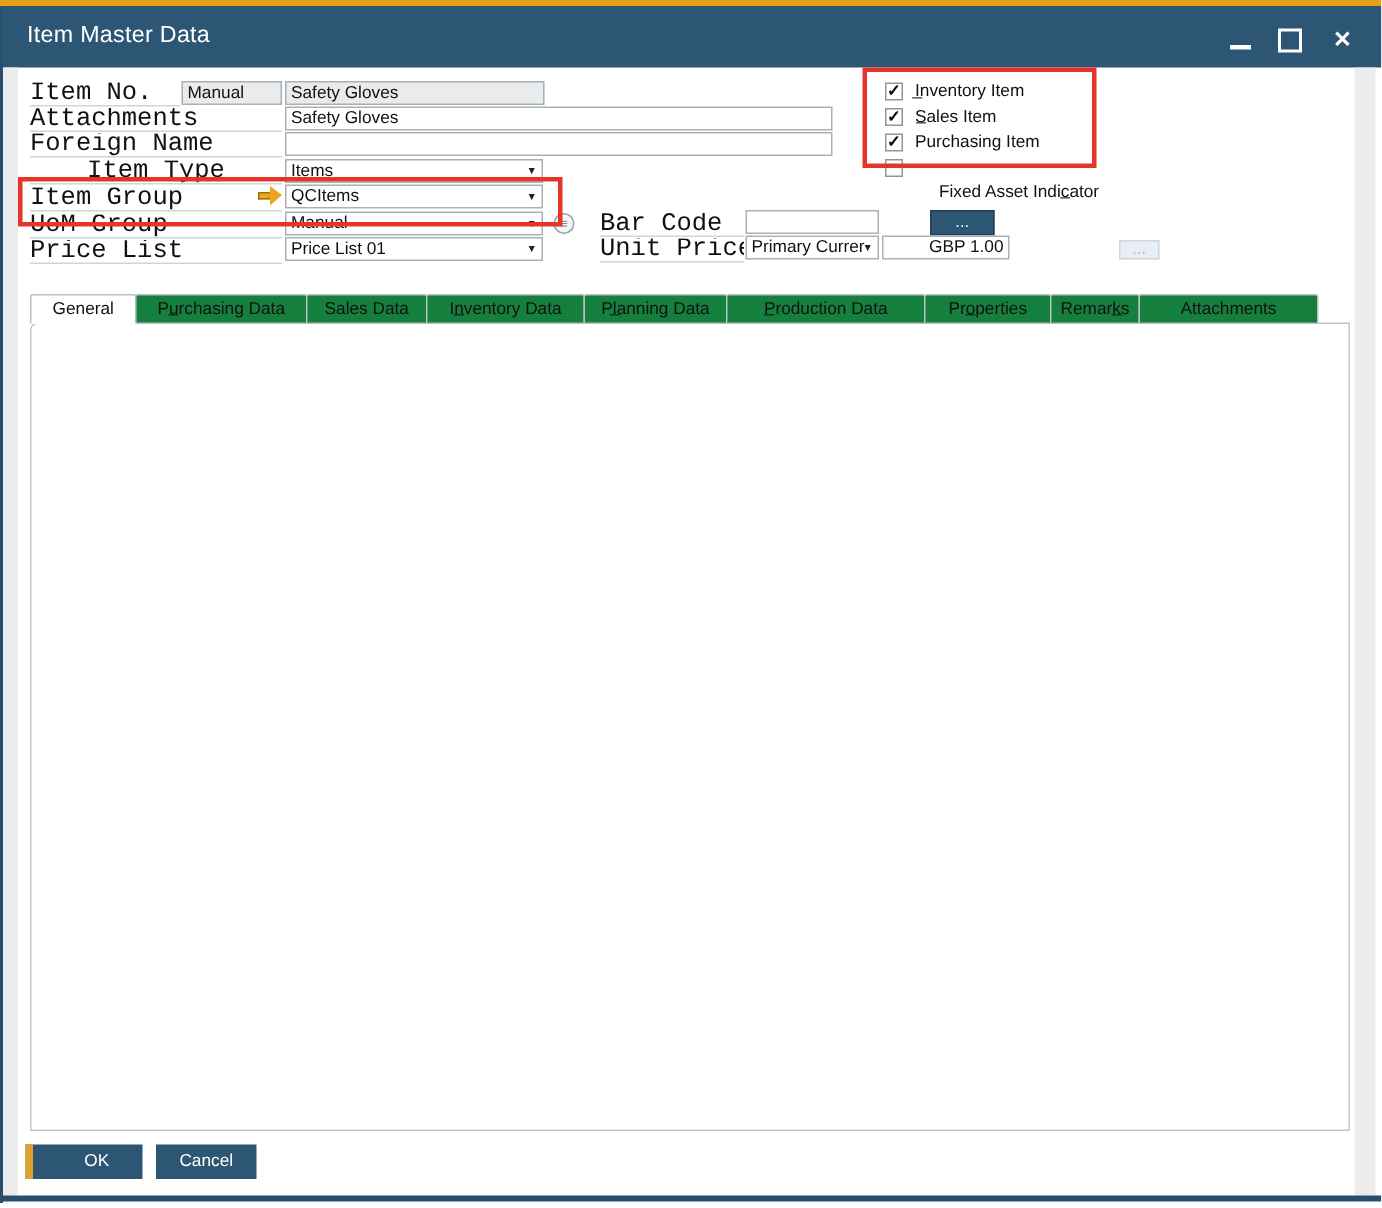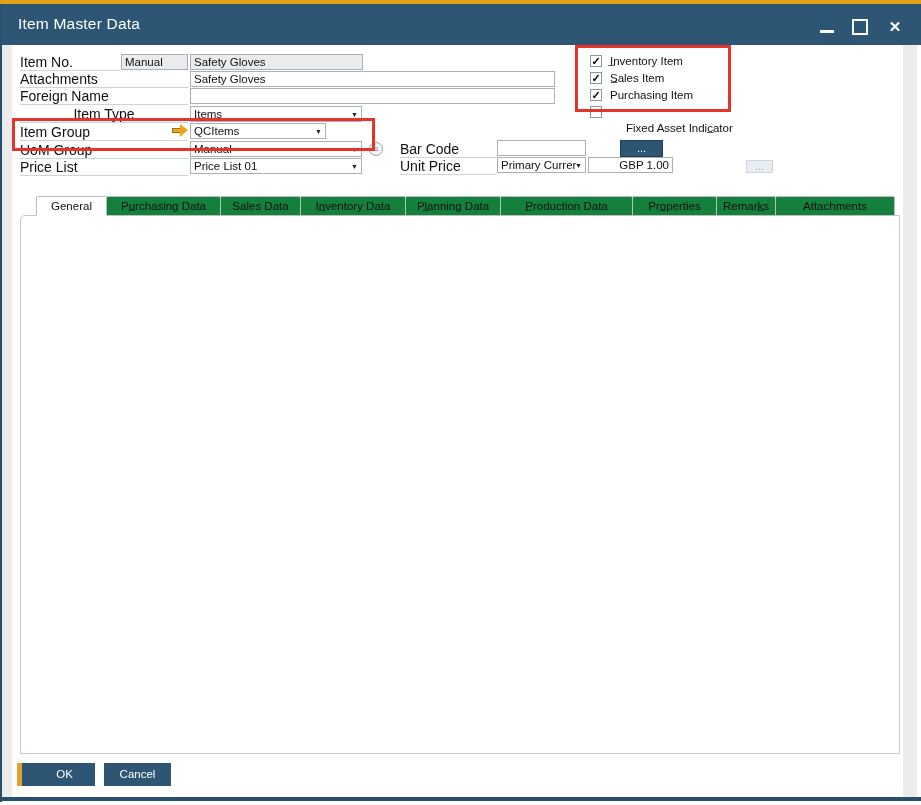--- a/index.html
+++ b/index.html
@@ -12,22 +12,22 @@
   .bottom-border{left:0;top:797px;width:921px;height:4px;background:#28506e;}
   .titlebar{left:0;top:4px;width:921px;height:41px;background:#2d5675;}
   .title{position:absolute;left:18px;top:11px;font-size:15.5px;color:#fff;letter-spacing:.2px;}
   .win-btn{position:absolute;top:13px;width:22px;height:20px;cursor:pointer;}
   .glyph-min{position:absolute;left:4px;top:13px;width:14px;height:3px;background:#fff;}
   .glyph-max{position:absolute;left:3px;top:2px;width:12px;height:12px;border:2px solid #fff;}
   .glyph-close{position:absolute;left:0;top:0;width:22px;height:20px;color:#fff;font-size:15px;
                font-weight:bold;text-align:center;line-height:20px;}
   .strip{background:#ececec;}
   
-  .lbl{font-size:14px;height:15px;line-height:15px;border-bottom:1px solid #ccd5dc;
-       white-space:nowrap;overflow:hidden;}
+  .lbl{font-size:17px;height:15px;line-height:15px;border-bottom:1px solid #ccd5dc;
+       white-space:nowrap;overflow:hidden;font-family:Liberation Mono, monospace;}
   .fld{box-sizing:border-box;height:16px;line-height:14px;background:#fff;border:1px solid #a9b1b7;
        font-size:11.5px;padding:0 3px;white-space:nowrap;overflow:hidden;}
   .gray{background:#e9ebec;}
   .ta-r{text-align:right;}
   .combo{padding-right:13px;}
   .combo .arrow{position:absolute;right:3px;top:3px;font-size:7px;color:#222;line-height:9px;}
   .browse{box-sizing:border-box;background:#2d5675;color:#fff;border:1px solid #1f3f58;
           text-align:center;font-size:11px;line-height:14px;cursor:pointer;}
   .browse.disabled{background:#e8eef3;color:#a9b8c4;border:1px solid #ccd6de;}
   .chk{box-sizing:border-box;width:12px;height:12px;background:#fff;border:1px solid #8e979e;
@@ -47,21 +47,21 @@
         border:1px solid #9c7210;border-right:none;box-sizing:border-box;}
   .grp-arrow .head{position:absolute;left:8px;top:0;width:0;height:0;
         border-left:8px solid #eca51c;border-top:6px solid transparent;border-bottom:7px solid transparent;}
   .uom-ico{box-sizing:border-box;width:14px;height:14px;border-radius:50%;border:1px solid #9aa4ac;
         background:#f4f6f7;color:#7d8891;font-size:9px;line-height:12px;text-align:center;}
   
   .tabbar{left:20px;top:196px;height:20px;display:flex;z-index:3;}
   .tab{box-sizing:border-box;height:20px;line-height:18px;text-align:center;font-size:11.5px;
        background:#15803d;border:1px solid #b9bec2;margin-left:-1px;cursor:pointer;
        white-space:nowrap;overflow:hidden;border-top-left-radius:2px;border-top-right-radius:2px;}
-  .tab:first-child{margin-left:16px;}
+  .tab:first-child{margin-left:0;}
   .tab.active{background:#fff;border-bottom:1px solid #fff;z-index:4;position:relative;}
   .panel{left:20px;top:215px;width:878px;height:537px;background:#fff;border:1px solid #c4c6c8;
          border-top-left-radius:5px;z-index:1;}
   .serial{font-size:11.5px;text-decoration:underline;white-space:nowrap;}
   
   .btn{box-sizing:border-box;background:#2d5675;color:#fff;font-size:11.5px;text-align:center;
        line-height:22px;height:23px;cursor:pointer;}
   .btn-ok{border-left:5px solid #dfa12a;}
 </style>
 </head>
@@ -98,21 +98,21 @@
   <div class="abs fld" style="left:190px;top:88px;width:365px;"></div>
 
   <div class="abs lbl" style="left:20px;top:107px;width:168px;text-align:center;">Item Type</div>
   <div class="abs fld combo" style="left:190px;top:106px;width:172px;"><span>Items</span><span class="arrow">▼</span></div>
 
   <div class="abs lbl" style="left:20px;top:125px;width:168px;">Item Group</div>
   <span class="abs grp-arrow" style="left:172px;top:124px;">
       <span class="shaft"></span>
       <span class="head"></span>
     </span>
-  <div class="abs fld combo" style="left:190px;top:123px;width:136px;"><span>QCItems</span><span class="arrow">▼</span></div>
+  <div class="abs fld combo" style="left:190px;top:123px;width:172px;"><span>QCItems</span><span class="arrow">▼</span></div>
   <div class="abs hl" style="left:12px;top:118px;width:357px;height:27px;"></div>
 
   <div class="abs lbl" style="left:20px;top:143px;width:168px;">UoM Group</div>
   <div class="abs fld combo" style="left:190px;top:141px;width:172px;"><span>Manual</span><span class="arrow">▼</span></div>
   <span class="abs uom-ico" style="left:369px;top:142px;">≡</span>
 
   <div class="abs lbl" style="left:20px;top:160px;width:168px;">Price List</div>
   <div class="abs fld combo" style="left:190px;top:158px;width:172px;"><span>Price List 01</span><span class="arrow">▼</span></div>
 
   <div class="abs" style="left:590px;top:55px;">

